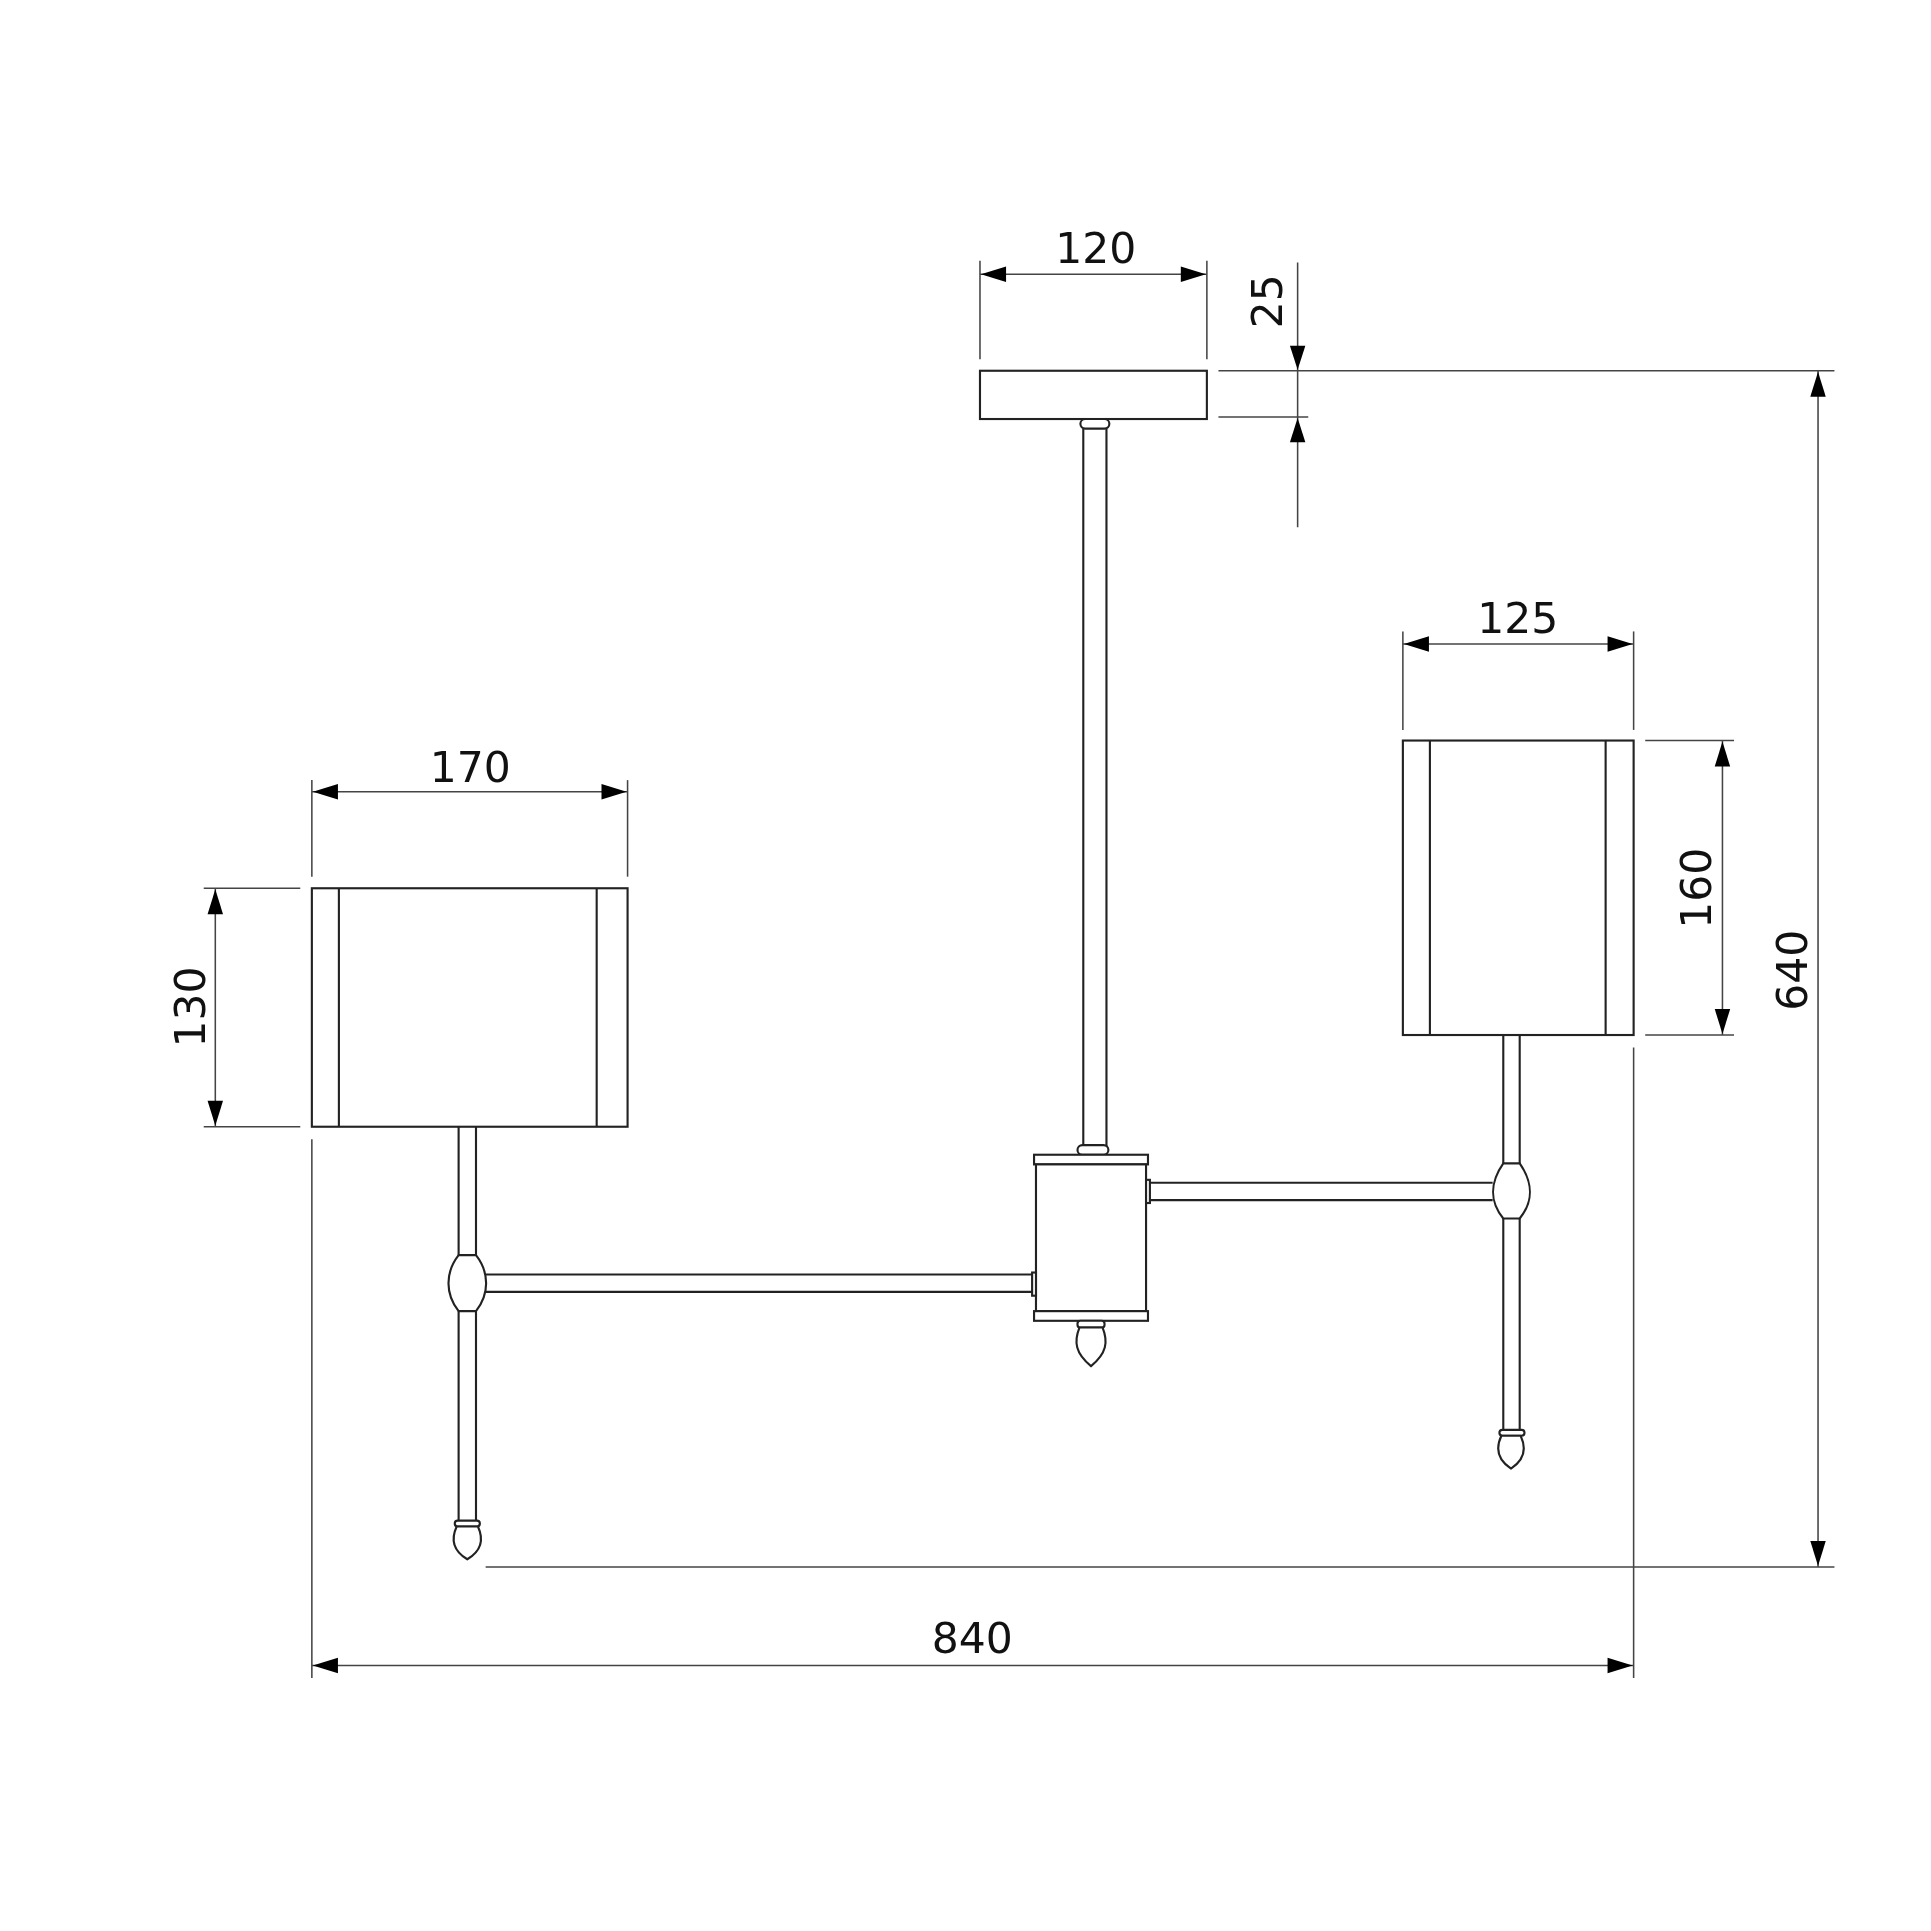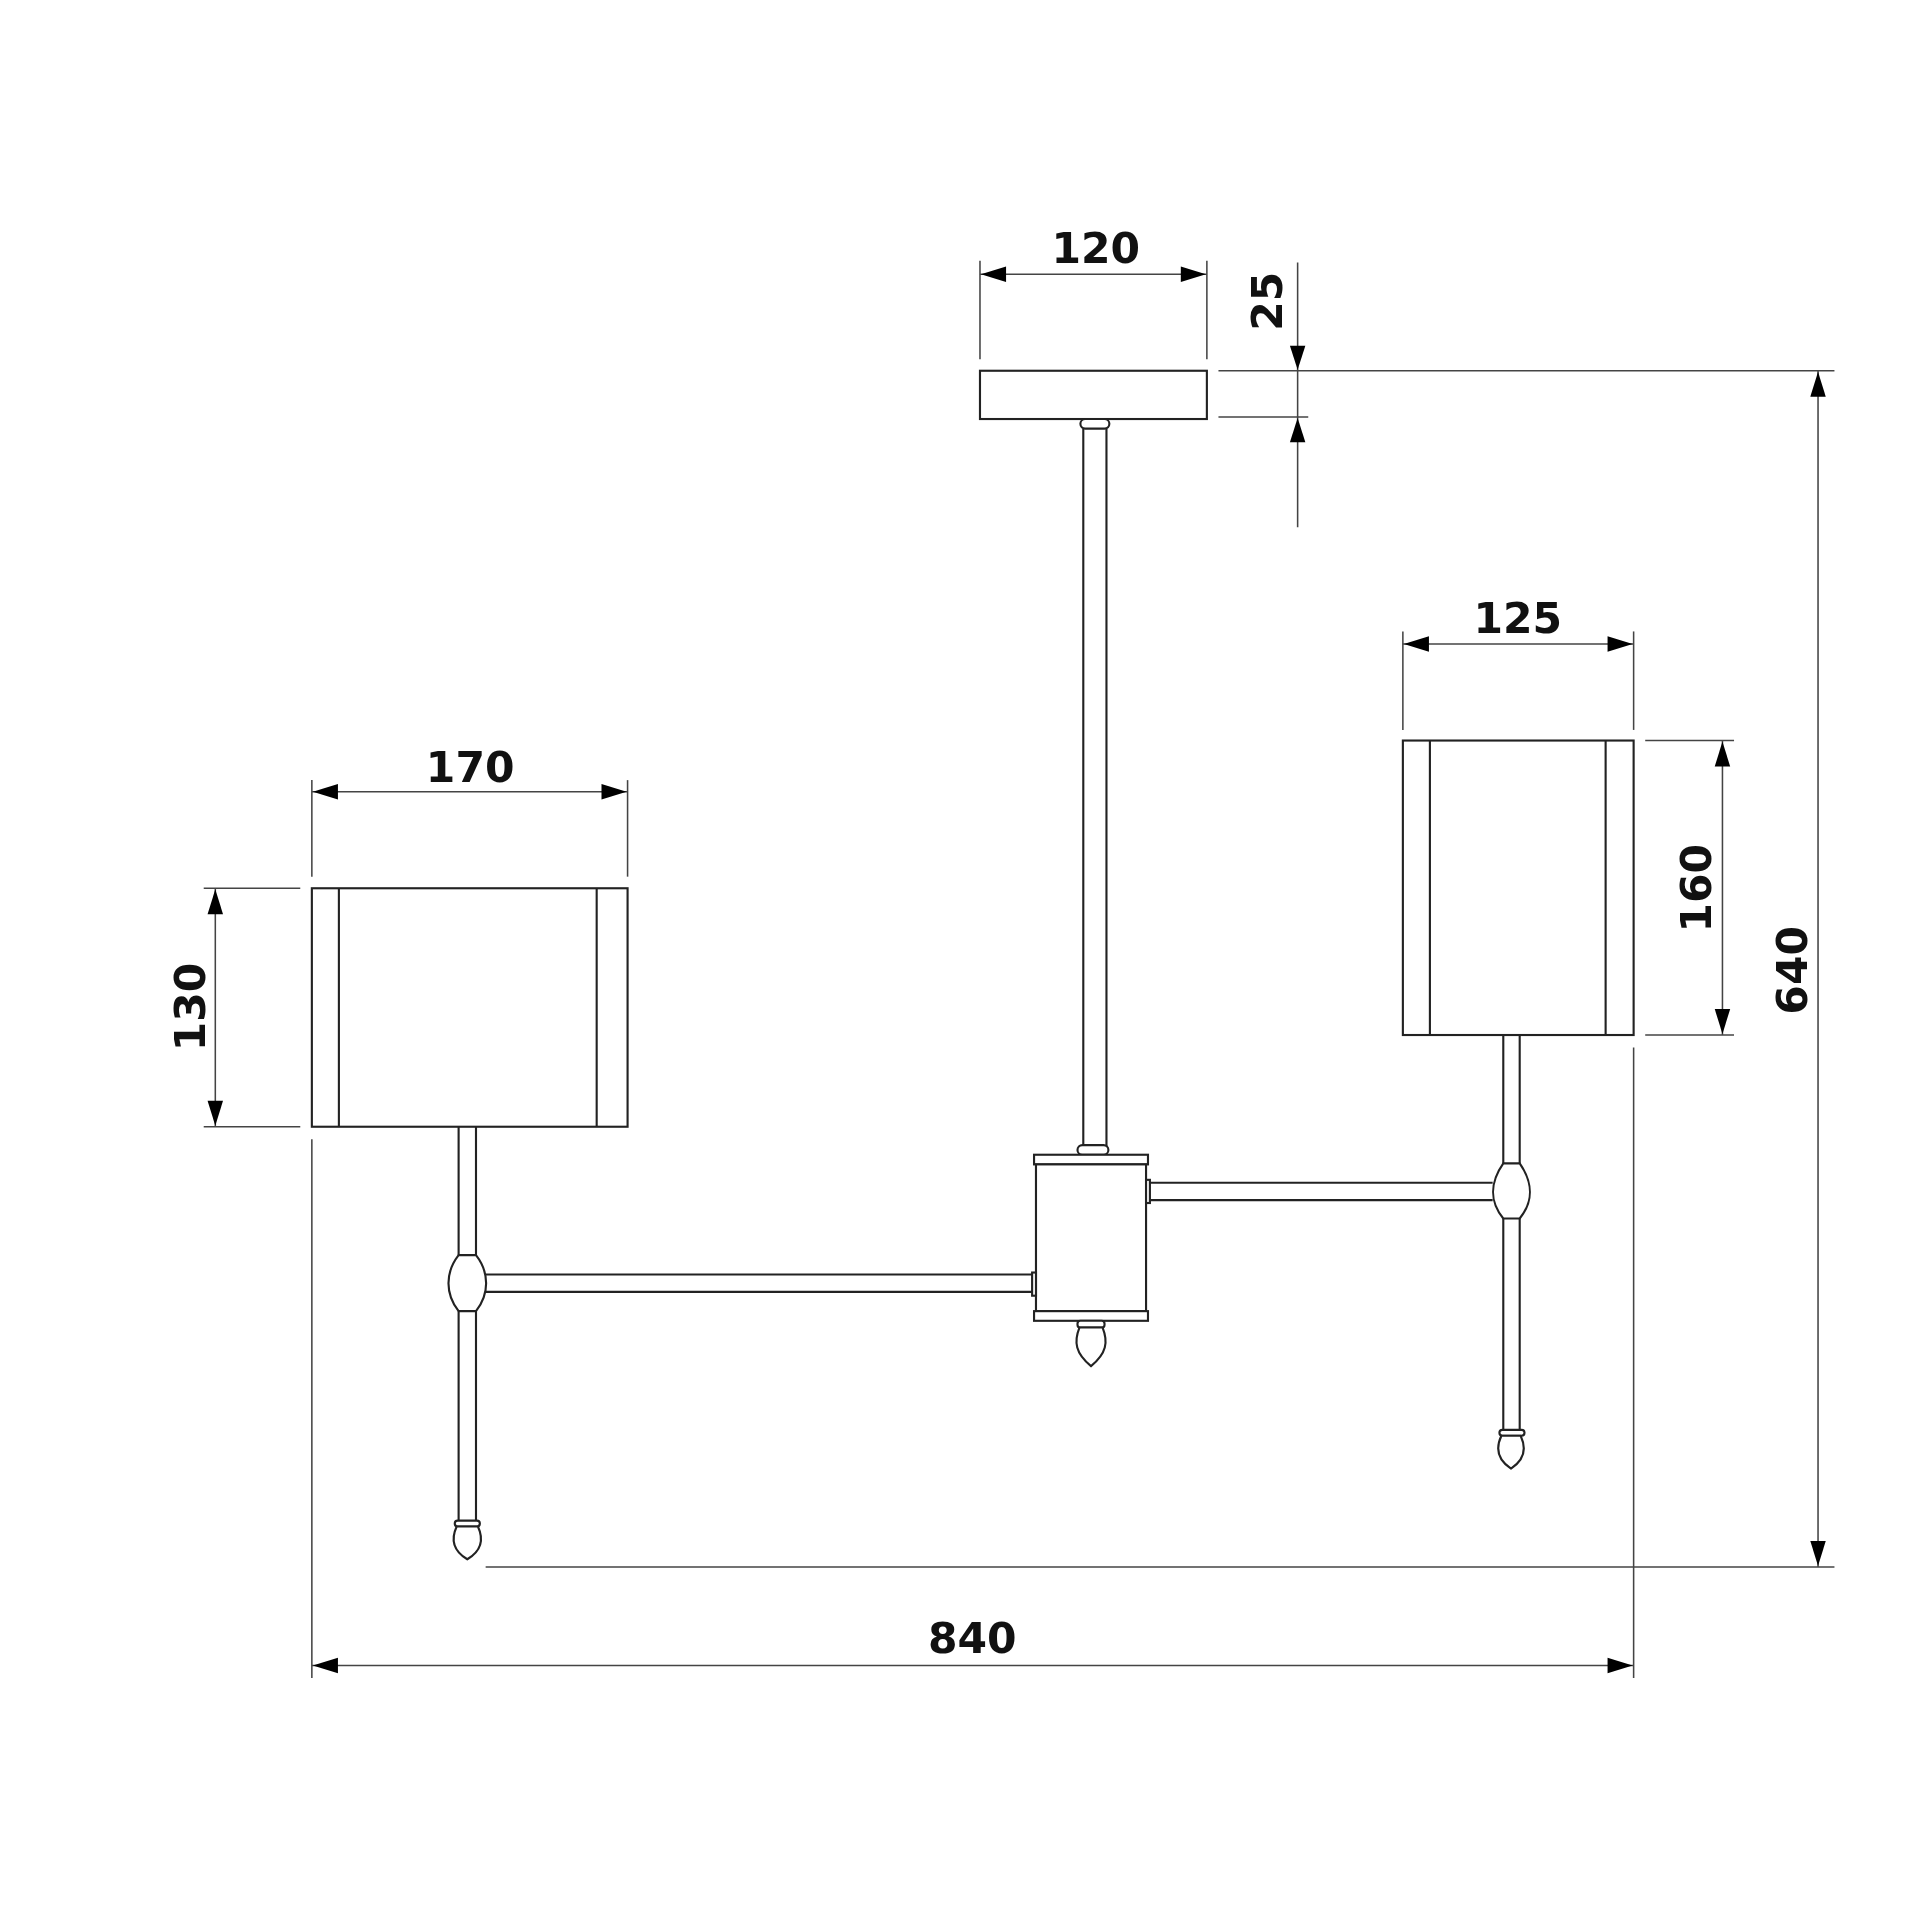--- a/index.html
+++ b/index.html
@@ -1,17 +1,17 @@
 <!DOCTYPE html>
 <html><head>
 <meta charset="utf-8">
 <style>
   html, body { margin: 0; padding: 0; background: #ffffff; }
   body { width: 1931px; height: 1931px; overflow: hidden; }
-  #stage { position: absolute; left: 0; top: 0; width: 1931px; height: 1931px; font-weight: bold; }
+  #stage { position: absolute; left: 0; top: 0; width: 1931px; height: 1931px; }
   svg text { font-family: "DejaVu Sans", sans-serif; fill: #111; }
   .ln { stroke: #222; stroke-width: 2.2; fill: none; }
   .thin { stroke: #444; stroke-width: 1.6; fill: none; }
   .part { stroke: #222; stroke-width: 2.2; fill: #fff; }
   .arrow { fill: #000; }
 </style>
 </head>
 <body>
 
 <div id="stage">

